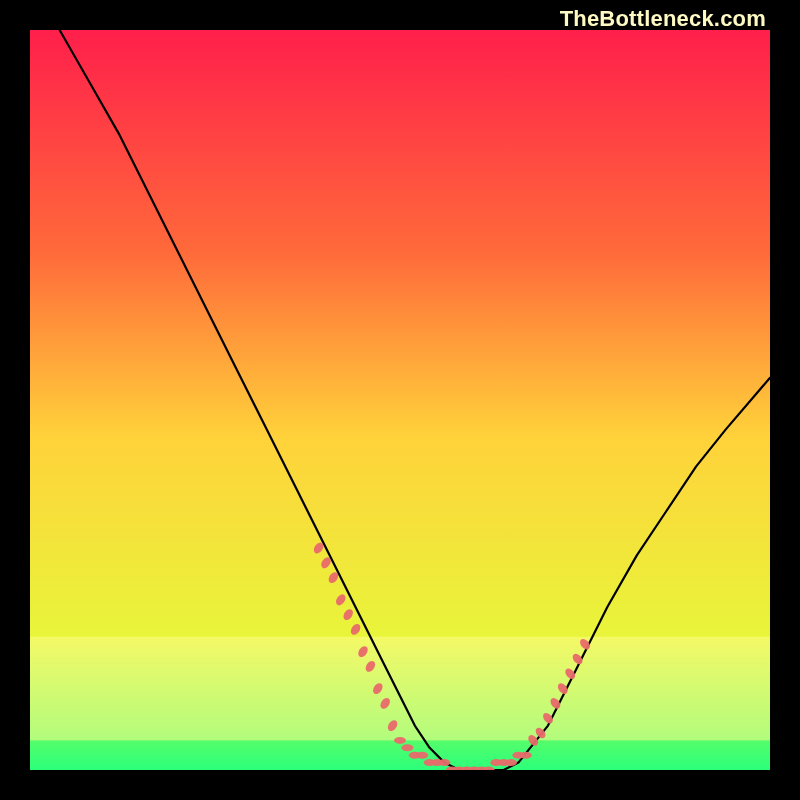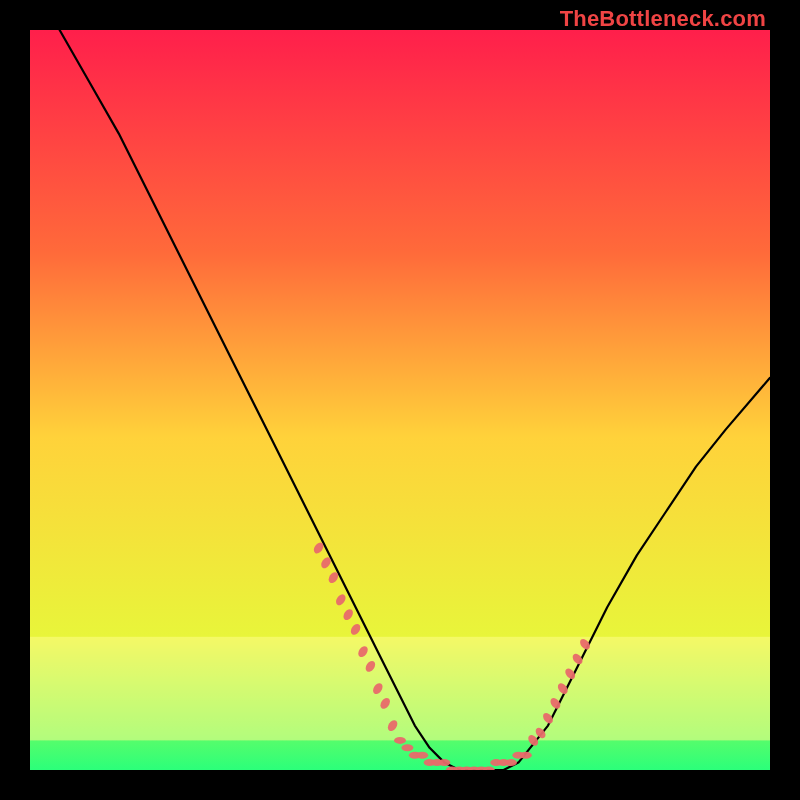--- a/index.html
+++ b/index.html
@@ -25,21 +25,21 @@
     width: 740px;
     height: 740px;
   }
   .watermark {
     position: absolute;
     right: 34px;
     top: 6px;
     font-family: Arial, Helvetica, sans-serif;
     font-size: 22px;
     font-weight: bold;
-    color: #ef4444;
+    color: #fef9c3;
     letter-spacing: 0.2px;
   }
 </style>
 </head>
 <body>
 
 <div class="frame">
   <svg class="plot" viewBox="0 0 740 740" preserveAspectRatio="none">
     <defs>
       <linearGradient id="bg-grad" x1="0" y1="0" x2="0" y2="1">

